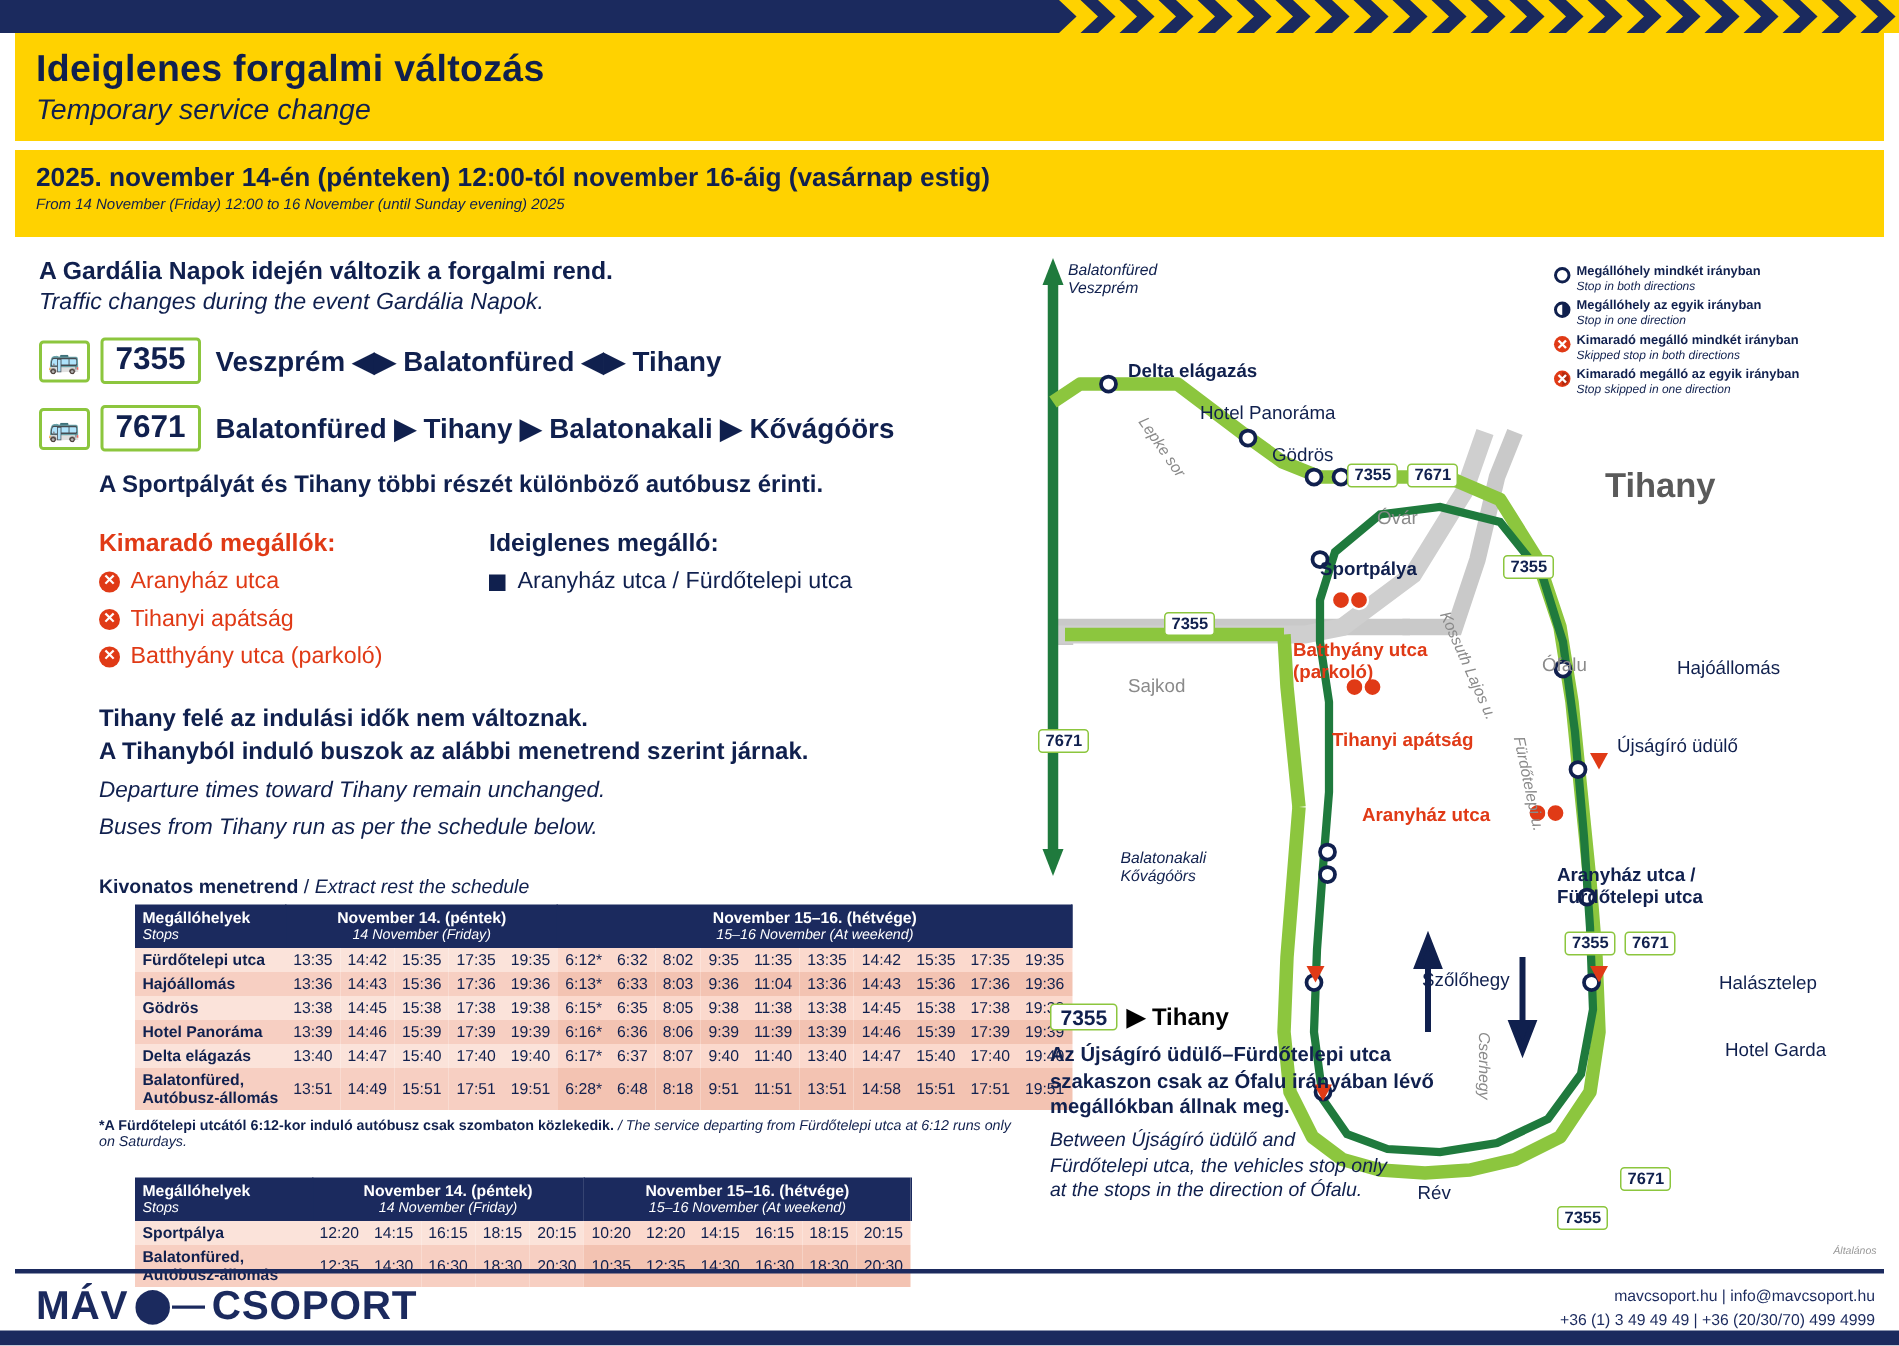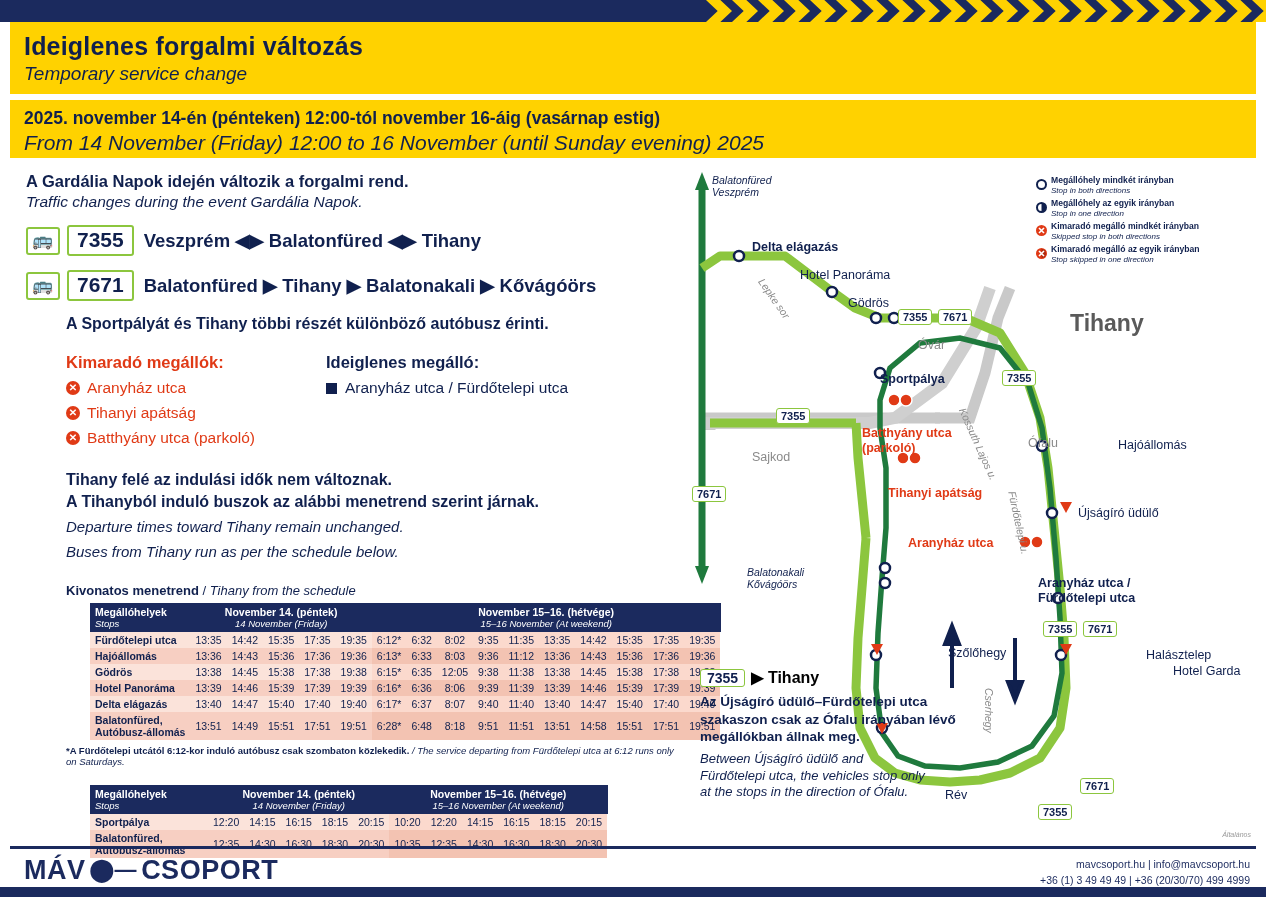--- a/index.html
+++ b/index.html
@@ -45,21 +45,21 @@
   .header-band2 {
     position: absolute; left: 10px; top: 100px; width: 1246px; height: 58px;
     background: #ffd200;
   }
   .band2-l1 {
     position: absolute; left: 14px; top: 8px;
     font-size: 17.5px; font-weight: bold; color: #10204e;
   }
   .band2-l2 {
     position: absolute; left: 14px; top: 31px;
-    font-size: 21px; font-style: italic; color: #10204e;
+    font-size: 10px; font-style: italic; color: #10204e;
   }
   
   .left-col { position: absolute; left: 26px; top: 172px; width: 650px; }
   .lead-hu { font-size: 16.5px; font-weight: bold; color: #10204e; }
   .lead-en { font-size: 15.5px; font-style: italic; color: #10204e; margin-top: 2px; }
 
   .route-row { display: flex; align-items: center; margin-top: 14px; }
   .bus-badge {
     width: 34px; height: 28px; border: 2px solid #8cc63e; border-radius: 3px;
     background: #ffffff; display: flex; align-items: center; justify-content: center;
@@ -257,21 +257,21 @@
     </div>
 
     <div class="para">
       <div class="b">Tihany felé az indulási idők nem változnak.</div>
       <div class="b">A Tihanyból induló buszok az alábbi menetrend szerint járnak.</div>
       <div class="i">Departure times toward Tihany remain unchanged.</div>
       <div class="i">Buses from Tihany run as per the schedule below.</div>
     </div>
 
     <div class="tbl-cap">
-      <b>Kivonatos menetrend</b><span> / </span><i>Tihany from the schedule</i>
+      <b>Kivonatos menetrend</b><span> / </span><i>Extract rest the schedule</i>
     </div>
 
     <table class="sched" id="table1">
         <thead>
           <tr>
             <th class="stopshead" rowspan="1">Megállóhelyek<span class="en">Stops</span></th>
             <th colspan="5">November 14. (péntek)<span class="en">14 November (Friday)</span></th>
             <th colspan="10">November 15–16. (hétvége)<span class="en">15–16 November (At weekend)</span></th>
           </tr>
         </thead>
@@ -298,37 +298,37 @@
             <td class="stopcell">Hajóállomás</td>
             <td>13:36</td>
             <td>14:43</td>
             <td>15:36</td>
             <td>17:36</td>
             <td>19:36</td>
             <td class="wk">6:13*</td>
             <td class="wk">6:33</td>
             <td class="wk">8:03</td>
             <td class="wk">9:36</td>
-            <td class="wk">11:12</td>
+            <td class="wk">11:04</td>
             <td class="wk">13:36</td>
             <td class="wk">14:43</td>
             <td class="wk">15:36</td>
             <td class="wk">17:36</td>
             <td class="wk">19:36</td>
           </tr>
           <tr class="r-odd">
             <td class="stopcell">Gödrös</td>
             <td>13:38</td>
             <td>14:45</td>
             <td>15:38</td>
             <td>17:38</td>
             <td>19:38</td>
             <td class="wk">6:15*</td>
             <td class="wk">6:35</td>
-            <td class="wk">12:05</td>
+            <td class="wk">8:05</td>
             <td class="wk">9:38</td>
             <td class="wk">11:38</td>
             <td class="wk">13:38</td>
             <td class="wk">14:45</td>
             <td class="wk">15:38</td>
             <td class="wk">17:38</td>
             <td class="wk">19:38</td>
           </tr>
           <tr class="r-even">
             <td class="stopcell">Hotel Panoráma</td>
@@ -555,26 +555,26 @@
     </div>
     <div class="map-label it small" style="left:32px; top:398px;margin-left:35px;">
       <span>Balatonakali</span><br><span>Kővágóörs</span>
     </div>
 
     <div class="map-label b" style="left:72px; top:72px;">Delta elágazás</div>
     <div class="map-label" style="left:120px; top:100px;">Hotel Panoráma</div>
     <div class="map-label" style="left:168px; top:128px;">Gödrös</div>
     <div class="map-label b" style="left:200px; top:204px;">Sportpálya</div>
     <div class="map-label" style="left:438px; top:270px;">Hajóállomás</div>
-    <div class="map-label" style="left:398px; top:338px;">Újságíró üdülő</div>
+    <div class="map-label" style="left:398px; top:322px;">Újságíró üdülő</div>
     <div class="map-label b" style="left:358px; top:408px; line-height:1.2;">
       Aranyház utca /<br>Fürdőtelepi utca
     </div>
     <div class="map-label" style="left:466px; top:480px;">Halásztelep</div>
-    <div class="map-label" style="left:470px; top:496px;margin-left:23px;">Hotel Garda</div>
+    <div class="map-label" style="left:470px; top:525px;">Hotel Garda</div>
     <div class="map-label" style="left:268px; top:478px;">Szőlőhegy</div>
     <div class="map-label" style="left:265px; top:620px;">Rév</div>
 
     <div class="map-label red" style="left:182px; top:258px; line-height:1.2;">
       Batthyány utca<br>(parkoló)
     </div>
     <div class="map-label red" style="left:208px; top:318px;">Tihanyi apátság</div>
     <div class="map-label red" style="left:228px; top:368px;">Aranyház utca</div>
 
     <div class="map-label gray" style="left:238px; top:170px;">Óvár</div>

